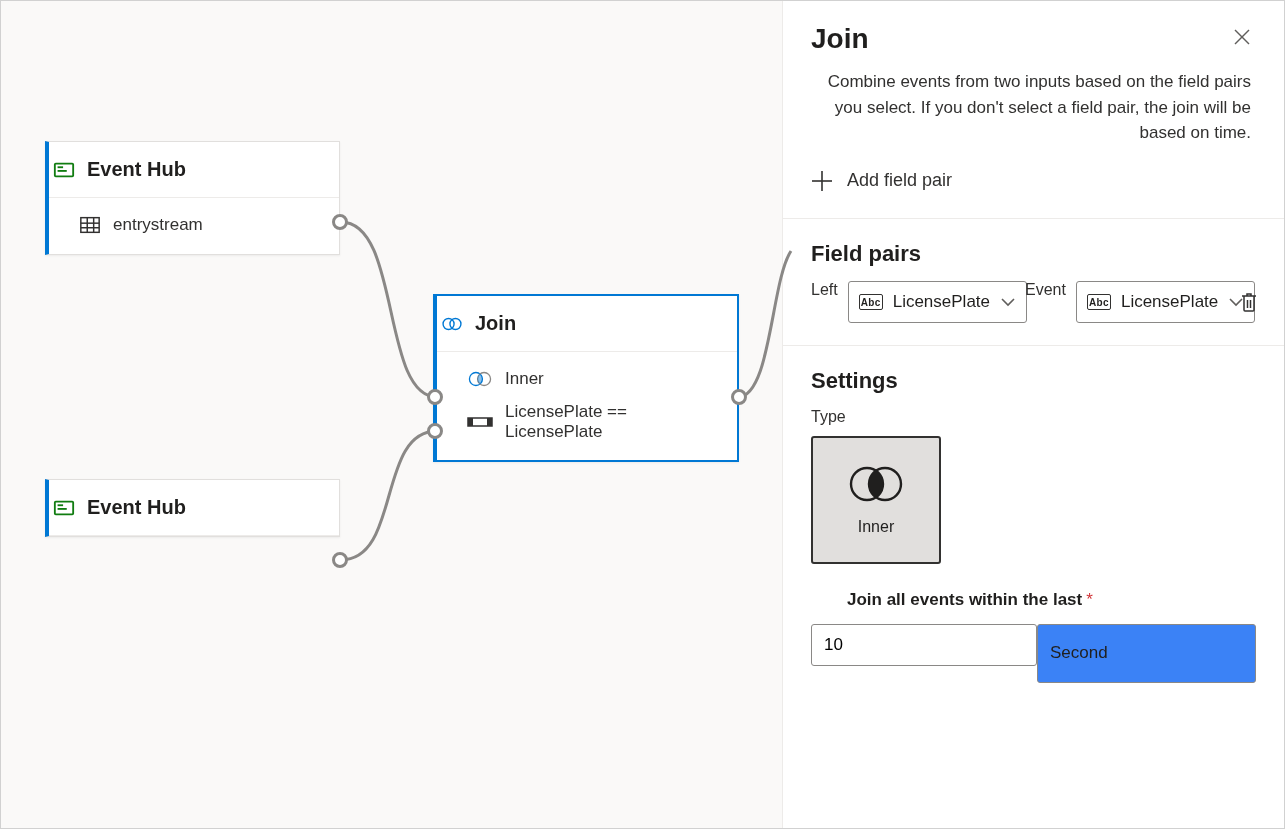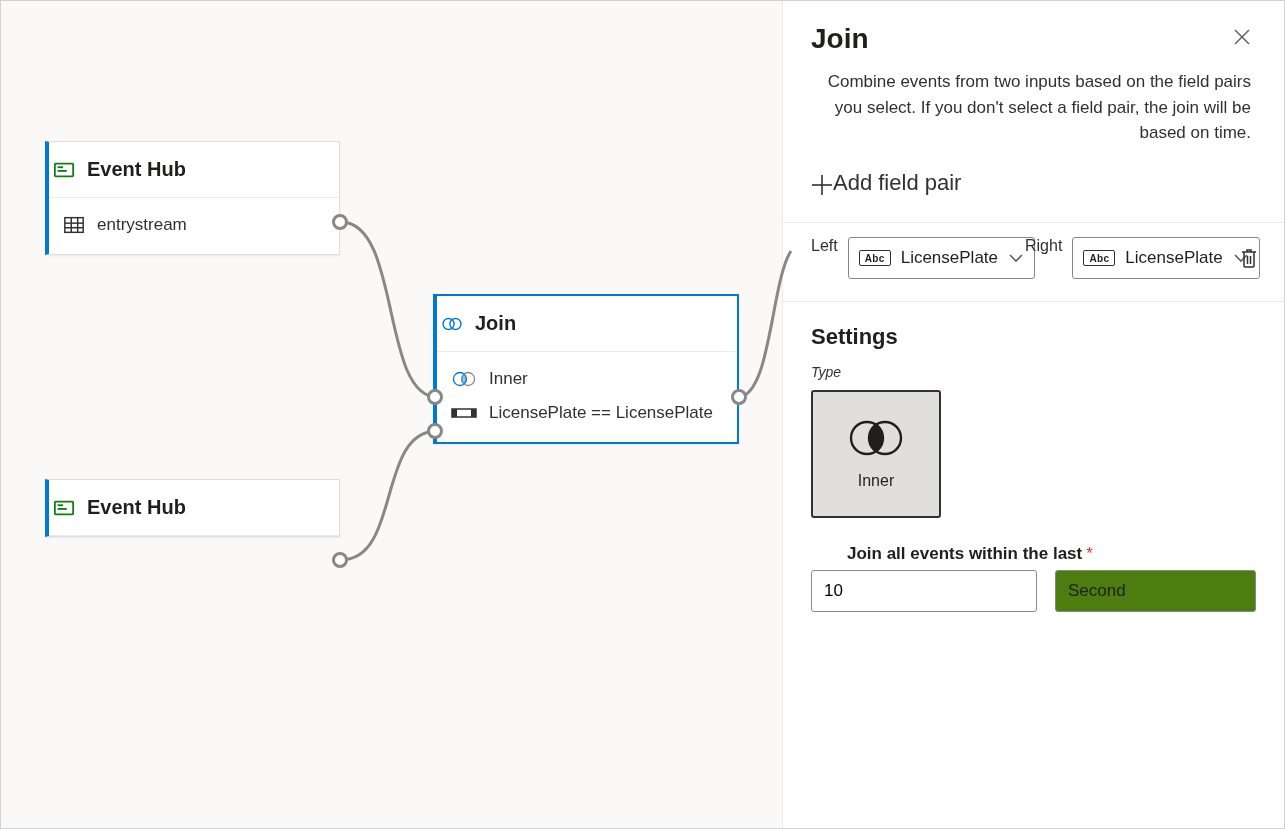--- a/index.html
+++ b/index.html
@@ -15,21 +15,21 @@
   .canvas { position:relative; flex:1; background:#faf9f8; }
   .sidebar { width:502px; border-left:1px solid #edebe9; background:#fff; padding:22px 28px 0 28px; overflow:hidden; }
 
   
   .node {
     position:absolute; width:295px; background:#fff;
     border:1px solid #e1dfdd; border-left:4px solid #0078d4;
     box-shadow:0 1px 2px rgba(0,0,0,0.06);
   }
   .node .n-head { display:flex; align-items:center; gap:12px; padding:16px 4px; border-bottom:1px solid #edebe9; }
-  .node .n-body { display:flex; flex-direction:column; gap:12px; padding:16px 14px 18px; }
+  .node .n-body { display:flex; flex-direction:column; gap:12px; padding:16px 30px 18px; }
   .node .n-row  { display:flex; align-items:center; gap:12px; font-size:17px; color:#323130; }
   .node-title { font-size:20px; font-weight:600; }
 
   .node-join { border:2px solid #0078d4; border-left:4px solid #0078d4; }
 
   
   .port {
     position:absolute; width:16px; height:16px; border-radius:50%;
     background:#fff; border:3px solid #8a8886;
   }
@@ -39,64 +39,64 @@
   .ic svg { width:100%; height:100%; }
 
   svg.edge { position:absolute; overflow:visible; pointer-events:none; }
 
   
   .sb-head { display:flex; align-items:flex-start; justify-content:space-between; }
   .sb-title { font-size:28px; font-weight:600; }
   .close-btn { width:28px; height:28px; cursor:pointer; color:#605e5c; border:none; background:none; display:flex; align-items:center; justify-content:center; }
   .sb-desc { font-size:17px; line-height:1.5; color:#323130; margin-top:14px; max-width:440px;text-align:right; }
 
-  .add-pair { display:inline-flex; align-items:flex-end; margin-top:24px; cursor:pointer; font-size:22px; color:#323130; background:none; border:none; padding:0; }
+  .add-pair { display:inline-flex; align-items:center; gap:14px; margin-top:24px; cursor:pointer; font-size:18px; color:#323130; background:none; border:none; padding:0; }
   .plus-ic { width:22px; height:22px; }
 
   .section-divider { border:none; border-top:1px solid #edebe9; margin:22px -28px 0; }
 
   .sec-title { font-size:22px; font-weight:600; margin-top:22px; }
 
   .pairs-row { display:flex; align-items:center; gap:18px; margin-top:14px; }
   .pair-col { display:flex; flex-direction:row; gap:10px; width:196px; }
   .pair-label { font-size:16px; color:#323130; }
   .dropdown {
     height:42px; border:1px solid #8a8886; border-radius:3px; background:#fff;
     display:flex; align-items:center; gap:10px; padding:0 10px; cursor:pointer;
   }
   .dropdown .dd-text { flex:1; font-size:17px; }
   .dropdown .chev { width:16px; height:16px; color:#605e5c; }
 
   .delete-btn { width:22px; height:24px; color:#323130; cursor:pointer; align-self:flex-end; margin-bottom:8px; background:none; border:none; display:flex; }
 
-  .type-label { font-size:14px; color:#323130; margin-top:14px;font-style:italic; }
+  .type-label { font-size:16px; color:#323130; margin-top:14px; }
   .type-row { display:flex; gap:16px; margin-top:10px; }
   .type-card {
     width:130px; height:128px; border:1px solid #8a8886; border-radius:3px;
     display:flex; flex-direction:column; align-items:center; justify-content:center; gap:14px;
     background:#fff; cursor:pointer;
   }
   .type-card.selected { background:#e1dfdd; border-color:#323130; border-width:2px; }
   .type-card .tc-ic { width:62px; height:40px; }
   .type-card .tc-lab { font-size:16px; }
 
   .dur-label { font-size:17px; font-weight:600; margin-top:26px;margin-left:36px; }
   .req { color:#d13438; margin-left:4px; font-weight:400; }
-  .dur-row { display:flex; gap:18px; margin-top:6px; }
+  .dur-row { display:flex; margin-top:14px; }
   .dur-input {
     width:226px; height:42px; border:1px solid #8a8886; border-radius:3px;
     padding:0 12px; font-size:17px; font-family:inherit;
   }
   .dur-unit {
-    width:222px; height:42px; border:1px solid #8a8886; border-radius:3px;
-    display:flex; align-items:center; padding:0 12px; gap:10px; cursor:pointer; background:#4d7c0f;
+    width:222px; height:59px; border:1px solid #8a8886; border-radius:3px;
+    display:flex; align-items:center; padding:0 12px; gap:10px; cursor:pointer; background:#3b82f6;
   }
   .dur-unit .dd-text { flex:1; font-size:17px; }
 
-  .abc-ic { width:32px; height:16px; border:1.6px solid #323130; border-radius:2px; font-size:10px; font-weight:600; display:flex; align-items:center; justify-content:center; letter-spacing:0.3px; padding-top:1px; }
+  .abc-ic { width:24px; height:16px; border:1.6px solid #323130; border-radius:2px; font-size:10px; font-weight:600; display:flex; align-items:center; justify-content:center; letter-spacing:0.3px; padding-top:1px; }
 </style>
 </head>
 <body>
 
 <div class="frame">
 
   <div class="canvas">
 
     <svg class="edge" style="left:0;top:0" width="783" height="829">
       <path d="M 340 221 C 400 221, 380 396, 436 396" stroke="#8a8886" stroke-width="3" fill="none"></path>
@@ -203,36 +203,37 @@
         <svg viewBox="0 0 22 22">
             <line x1="11" y1="1" x2="11" y2="21" stroke="#323130" stroke-width="1.6"></line>
             <line x1="1" y1="11" x2="21" y2="11" stroke="#323130" stroke-width="1.6"></line>
           </svg>
       </span>
       <span>Add field pair</span>
     </button>
 
     <hr class="section-divider">
 
+    <div class="sec-title">Field pairs</div>
 
     <div class="pairs-row">
       <div class="pair-col">
         <div class="pair-label">Left</div>
         <div class="dropdown">
           <span class="abc-ic">Abc</span>
           <span class="dd-text">LicensePlate</span>
           <span class="chev">
             <svg viewBox="0 0 16 16">
                 <path d="M2 5 l6 6 l6 -6" fill="none" stroke="#605e5c" stroke-width="1.6"></path>
               </svg>
           </span>
         </div>
       </div>
       <div class="pair-col">
-        <div class="pair-label">Right</div>
+        <div class="pair-label">Event</div>
         <div class="dropdown">
           <span class="abc-ic">Abc</span>
           <span class="dd-text">LicensePlate</span>
           <span class="chev">
             <svg viewBox="0 0 16 16">
                 <path d="M2 5 l6 6 l6 -6" fill="none" stroke="#605e5c" stroke-width="1.6"></path>
               </svg>
           </span>
         </div>
       </div>

